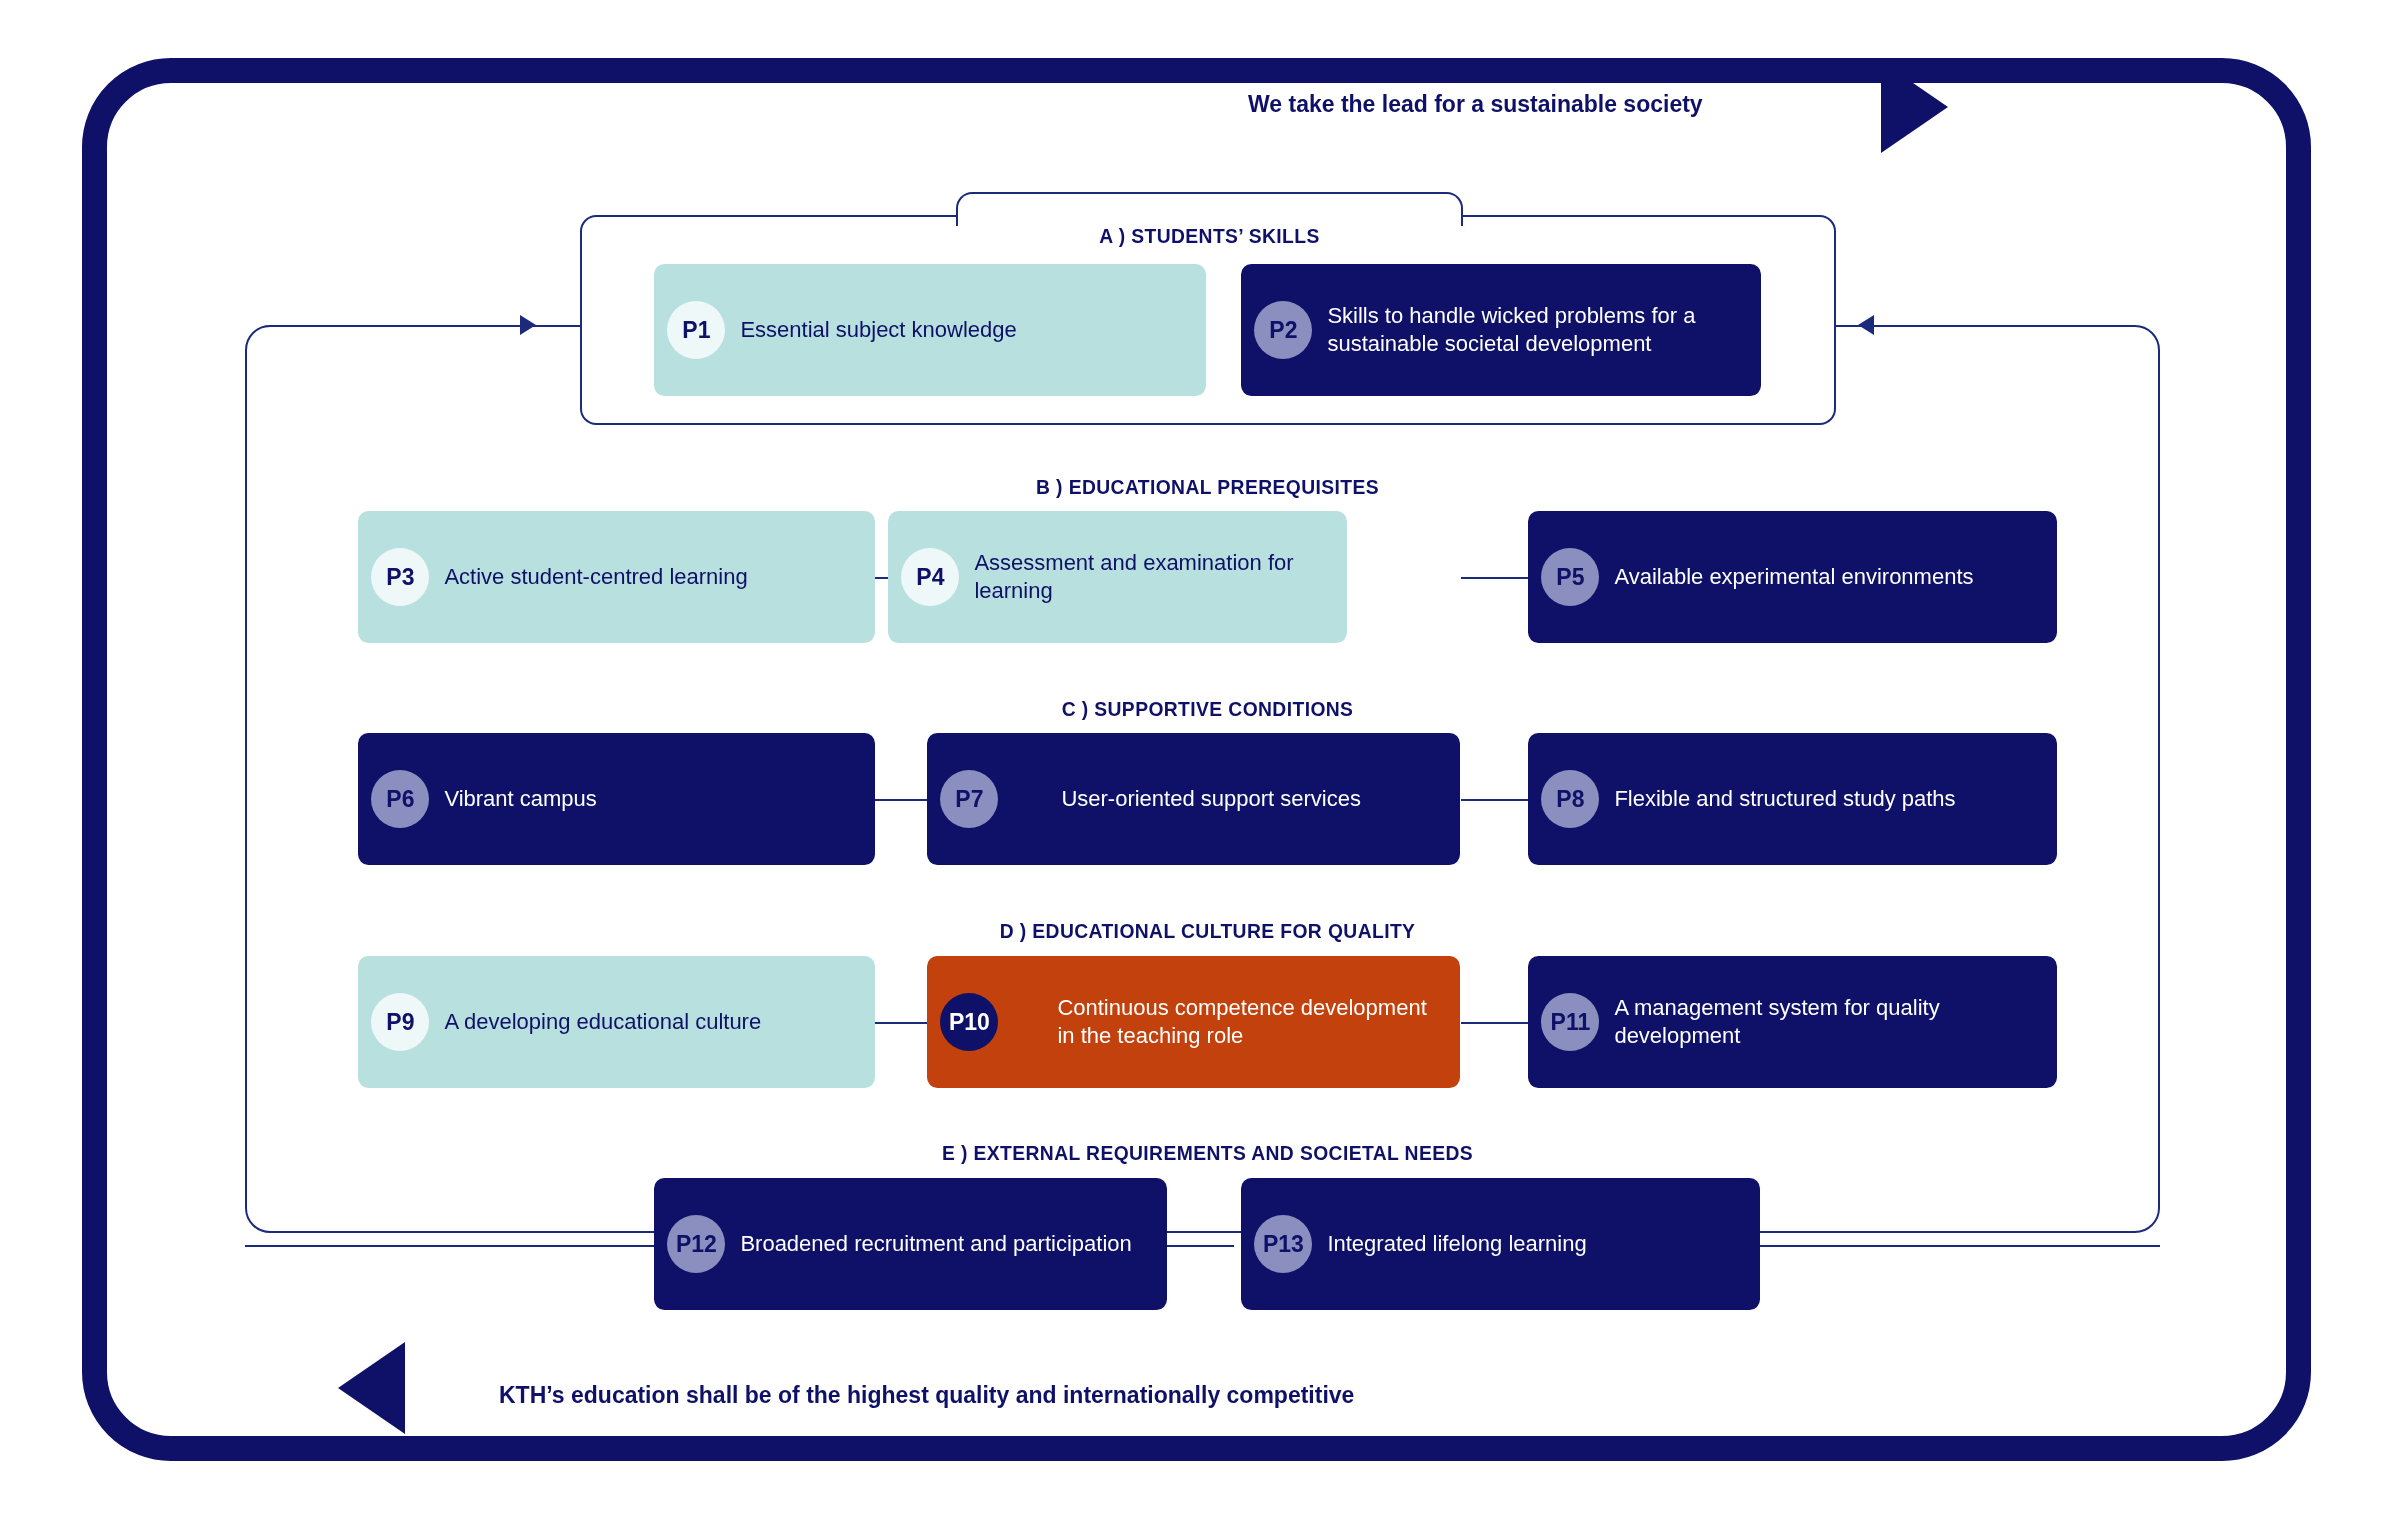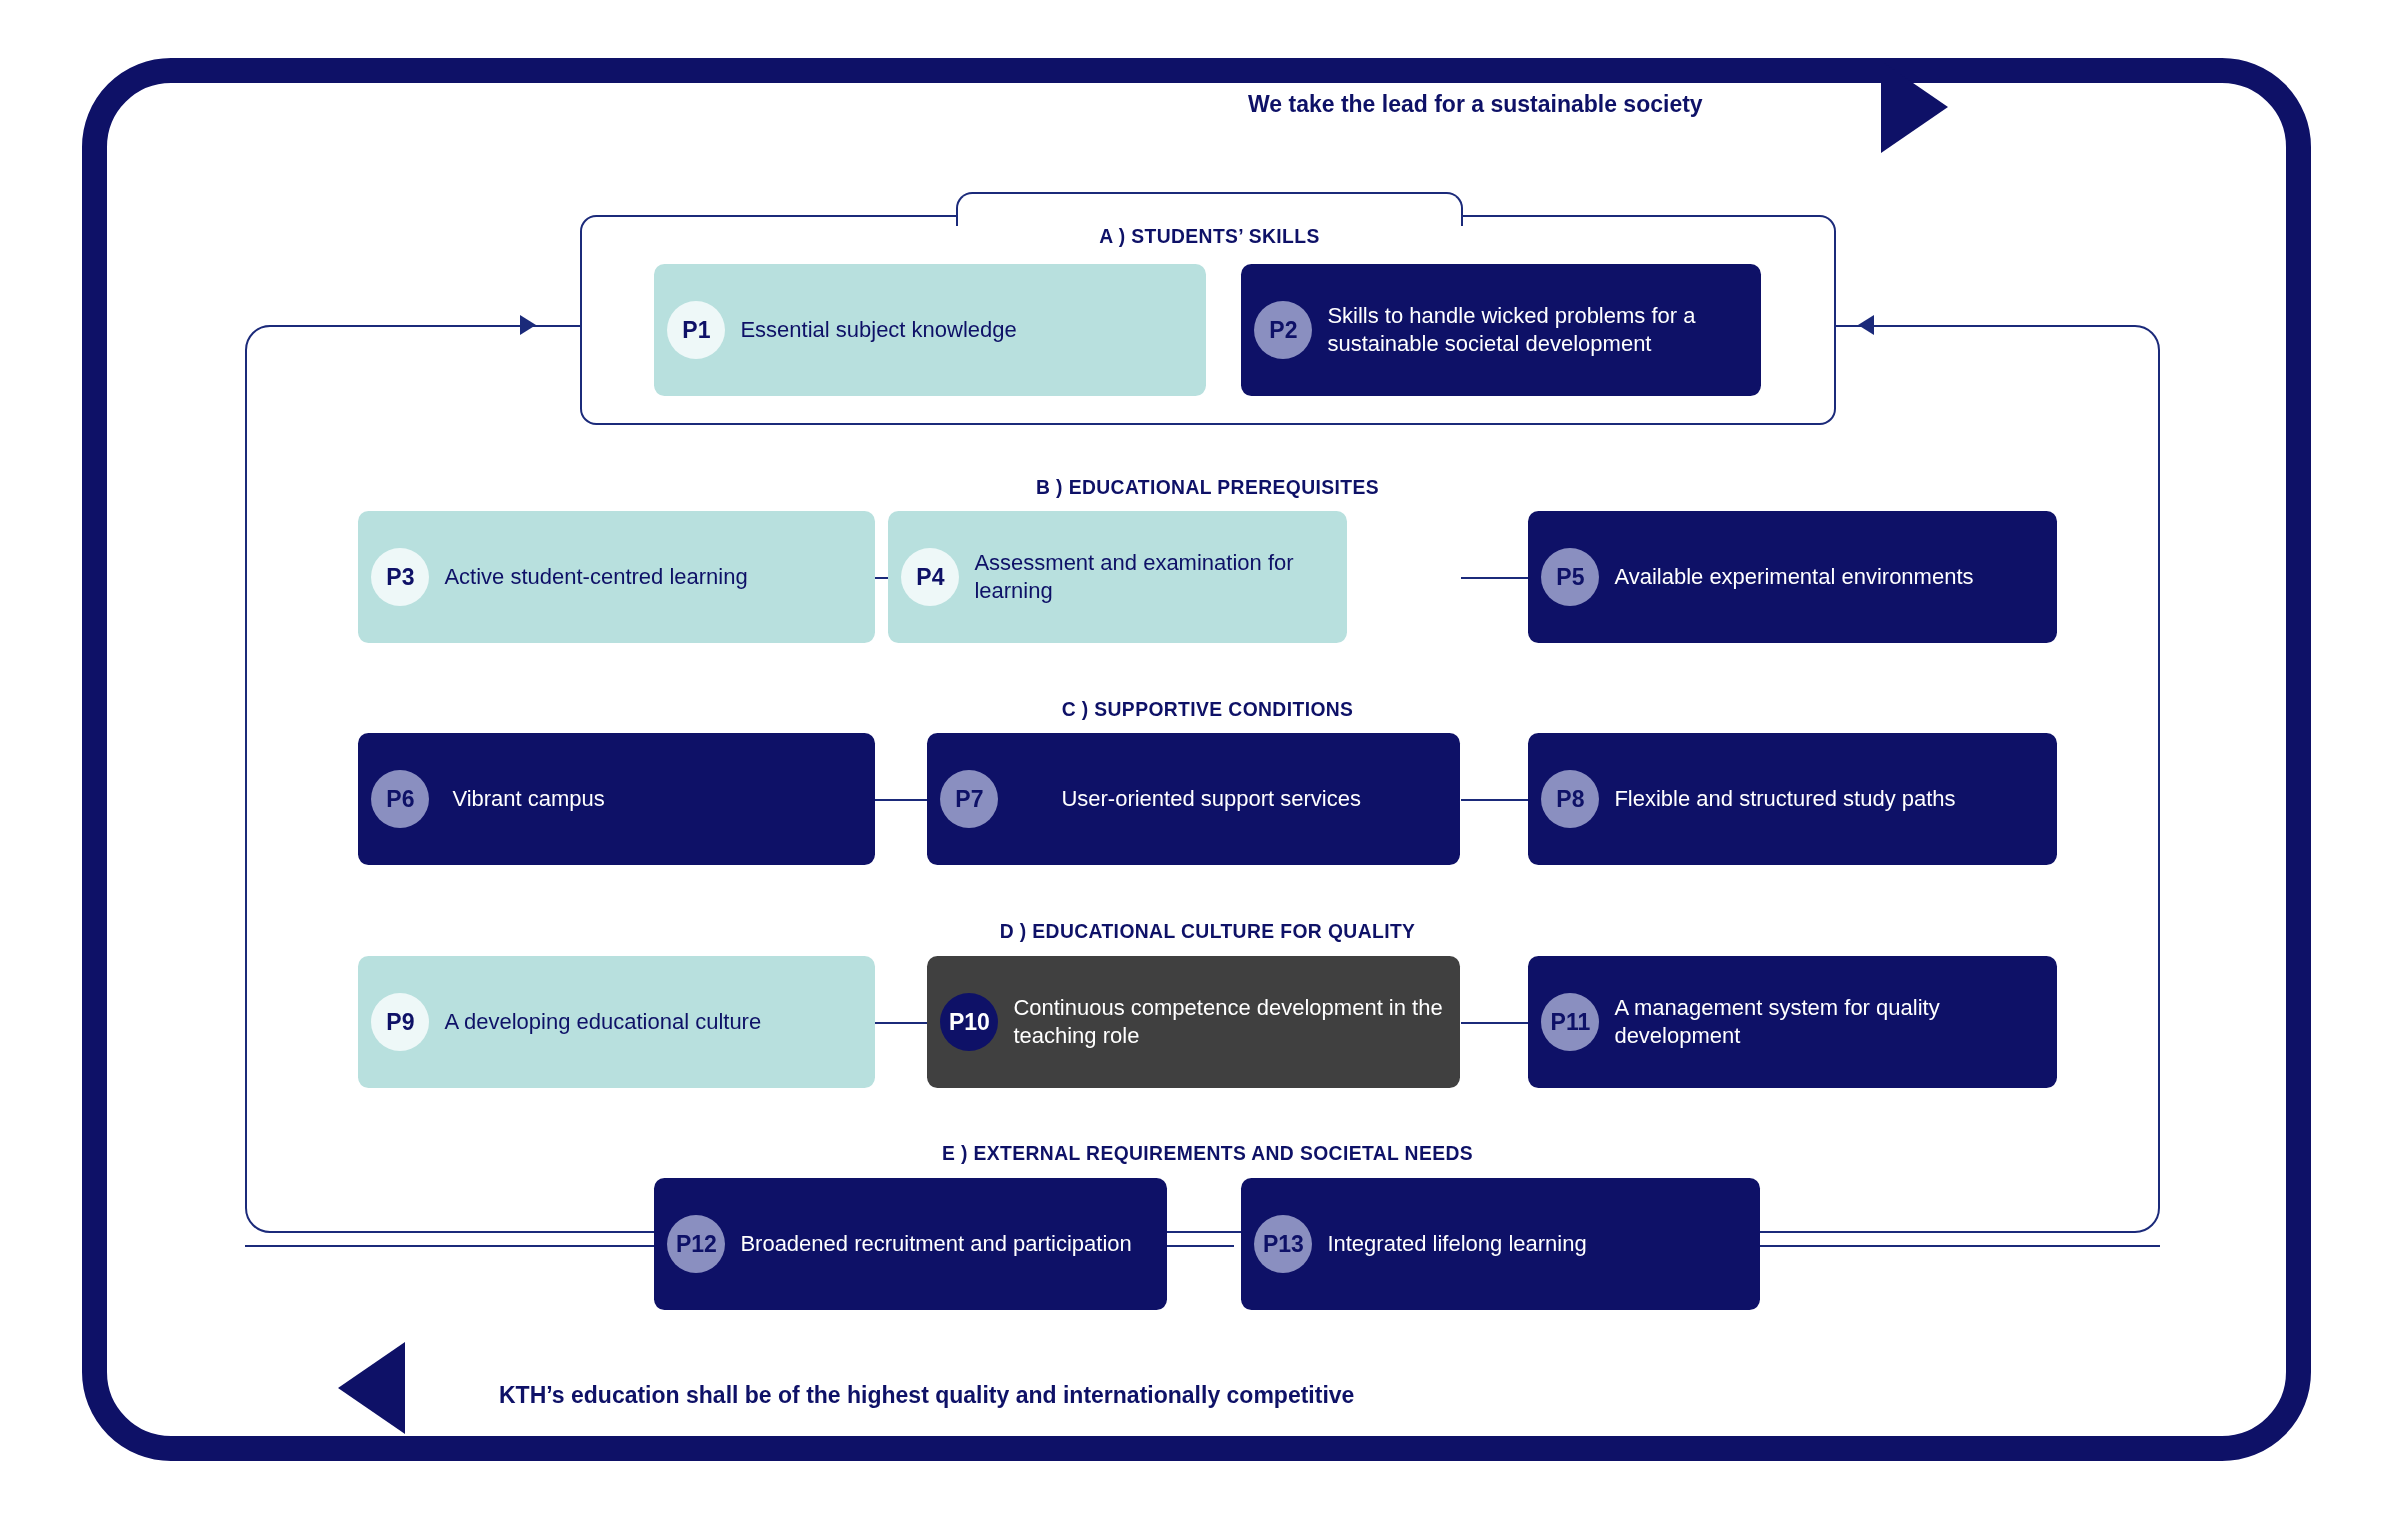--- a/index.html
+++ b/index.html
@@ -93,21 +93,21 @@
   }
   
   .card.light{background:#b8e0de;}
   .card.light .bullet{background:#eef8f8;color:#0e1167;}
   .card.light .card-text{color:#0e1167;}
   
   .card.dark{background:#0e1167;}
   .card.dark .bullet{background:#8a8fc0;color:#0e1167;}
   .card.dark .card-text{color:#ffffff;}
   
-  .card.teal{background:#404040;}
+  .card.teal{background:#c2410c;gap:44px;}
   .card.teal .bullet{background:#0e1167;color:#ffffff;}
   .card.teal .card-text{color:#ffffff;}
 </style>
 </head>
 <body>
 
 <div id="outer-frame"></div>
 <div id="top-arrow-head"></div>
 <div id="bottom-arrow-head"></div>
 <div class="loop-label" id="top-loop-label">We take the lead for a sustainable society</div>
@@ -149,21 +149,21 @@
 <div class="card light" style="left:888px;top:511px;width:459px;height:132px;">
   <div class="bullet">P4</div>
   <div class="card-text">Assessment and examination for learning</div>
 </div>
 <div class="card dark" style="left:1528px;top:511px;width:529px;height:132px;">
   <div class="bullet">P5</div>
   <div class="card-text">Available experimental environments</div>
 </div>
 
 <div class="section-heading" style="left:873px;top:687px;width:669px;">C ) SUPPORTIVE CONDITIONS</div>
-<div class="card dark" style="left:358px;top:733px;width:517px;height:132px;gap:8px;">
+<div class="card dark" style="left:358px;top:733px;width:517px;height:132px;">
   <div class="bullet">P6</div>
   <div class="card-text">Vibrant campus</div>
 </div>
 <div class="card dark" style="left:927px;top:733px;width:533px;height:132px;gap:48px;">
   <div class="bullet">P7</div>
   <div class="card-text">User-oriented support services</div>
 </div>
 <div class="card dark" style="left:1528px;top:733px;width:529px;height:132px;">
   <div class="bullet">P8</div>
   <div class="card-text">Flexible and structured study paths</div>

